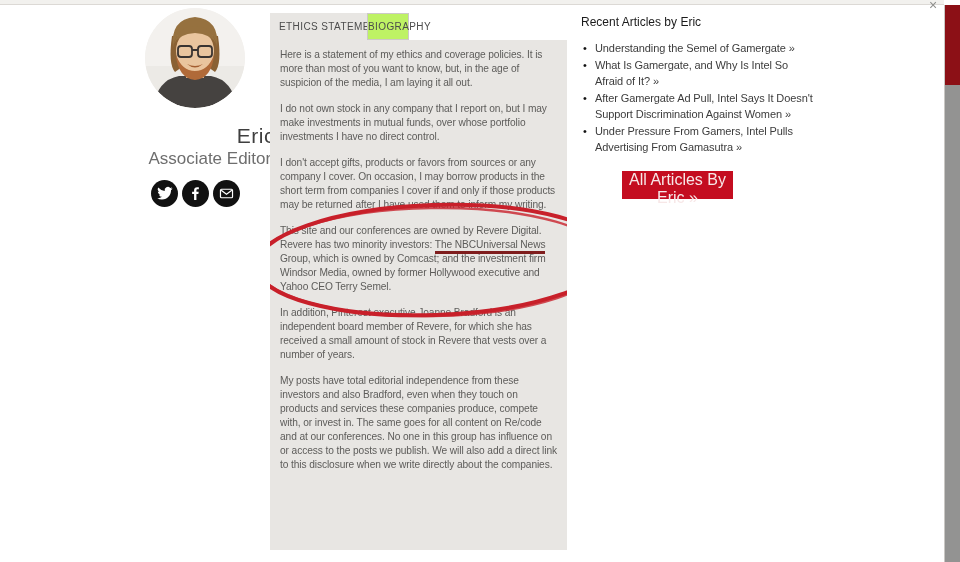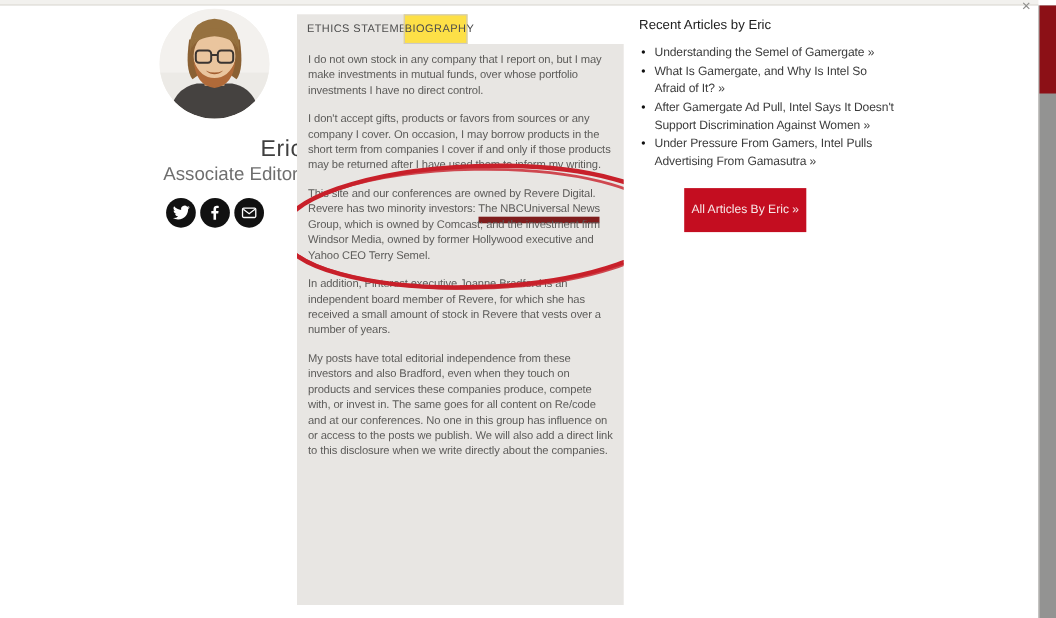--- a/index.html
+++ b/index.html
@@ -27,43 +27,43 @@
   .social-row { margin-top:13px; display:flex; justify-content:center; gap:4px; }
   .social-btn { width:27px; height:27px; border-radius:50%; background:#111; display:flex;
                 align-items:center; justify-content:center; cursor:pointer; }
   .social-btn svg { width:17px; height:17px; display:block; }
 
   
   .tabbar { position:absolute; left:270px; top:13px; height:27px; }
   .tab { position:absolute; top:0; height:27px; font-size:10px; letter-spacing:.4px;
          color:#4c4c4c; line-height:27px; white-space:nowrap; cursor:pointer; }
   .tab-active { left:0; width:97px; background:#e8e6e3; text-align:left; padding-left:9px; }
-  .tab-inactive { left:97px; width:58px; background:#fde047; border:1px solid #ccc9c6;
+  .tab-inactive { left:97px; width:42px; background:#bef264; border:1px solid #ccc9c6;
                   text-align:center; line-height:25px; }
 
   
   .panel { position:absolute; left:270px; top:40px; width:297px; height:510px;
            background:#e8e6e3; padding:8px 10px; overflow:hidden; }
   .panel p { font-size:10.2px; line-height:14px; letter-spacing:-0.1px; color:#5d5c5a;
              margin-bottom:12px; }
   .circled-wrap { position:relative; }
-  .red-underline { border-bottom:6px solid #7f1d1d; padding-bottom:1px; }
+  .red-underline { border-bottom:3px solid #7f1d1d; padding-bottom:1px; }
   .circle-svg { position:absolute; left:-32px; top:-24px; width:372px; height:122px;
                 pointer-events:none; z-index:3; }
 
   
   .sidebar { position:absolute; left:581px; top:10px; width:300px; }
   .sidebar h2 { font-size:12px; font-weight:400; color:#1b1b1b; margin:5px 0 11px 0; }
   .article-list { list-style:none; width:232px; }
   .article-list li { position:relative; padding-left:14px; font-size:11px; line-height:16.5px;
                      letter-spacing:-0.1px; color:#3c3c3c; }
   .article-list li::before { content:"•"; position:absolute; left:2px; top:0; color:#111; }
   .article-link { cursor:pointer; }
-  .all-articles-btn { display:block; margin:15px 0 0 41px; width:111px; height:40px;
-                      background:#c40d20; border:none; color:#f7e7e7; font-size:11px;
+  .all-articles-btn { display:block; margin:15px 0 0 41px; width:111px; height:28px;
+                      background:#c40d20; border:none; color:#f7e7e7; font-size:16px;
                       font-family:"Liberation Sans", sans-serif; cursor:pointer; }
 </style>
 </head>
 <body>
 
 <div class="top-band"></div>
 <div class="close-x">×</div>
 
 <div class="edge-strip">
   <div class="edge-strip-red"></div>
@@ -120,20 +120,21 @@
     </span>
   </div>
 </div>
 
 <div class="tabbar">
   <div class="tab tab-active">ETHICS STATEMENT</div>
   <div class="tab tab-inactive">BIOGRAPHY</div>
 </div>
 
 <div class="panel">
+  <p>Here is a statement of my ethics and coverage policies. It is more than most of you want to know, but, in the age of suspicion of the media, I am laying it all out.</p>
   <p>I do not own stock in any company that I report on, but I may make investments in mutual funds, over whose portfolio investments I have no direct control.</p>
   <p>I don't accept gifts, products or favors from sources or any company I cover. On occasion, I may borrow products in the short term from companies I cover if and only if those products may be returned after I have used them to inform my writing.</p>
   <div class="circled-wrap">
     <svg class="circle-svg" viewBox="0 0 372 122">
       <ellipse cx="186" cy="60" rx="178" ry="55" fill="none" stroke="#c8202a" stroke-width="4" transform="rotate(-2 186 60)"></ellipse>
       <ellipse cx="184" cy="62" rx="176" ry="54" fill="none" stroke="#c8202a" stroke-width="2.5" opacity="0.8" transform="rotate(-1 184 62)"></ellipse>
     </svg>
     <p style="margin-bottom:12px;"><span>This site and our conferences are owned by Revere Digital. Revere has two minority investors: </span><span class="red-underline">The NBCUniversal News</span><span> Group, which is owned by Comcast; and the investment firm Windsor Media, owned by former Hollywood executive and Yahoo CEO Terry Semel.</span></p>
   </div>
   <p>In addition, Pinterest executive Joanne Bradford is an independent board member of Revere, for which she has received a small amount of stock in Revere that vests over a number of years.</p>

